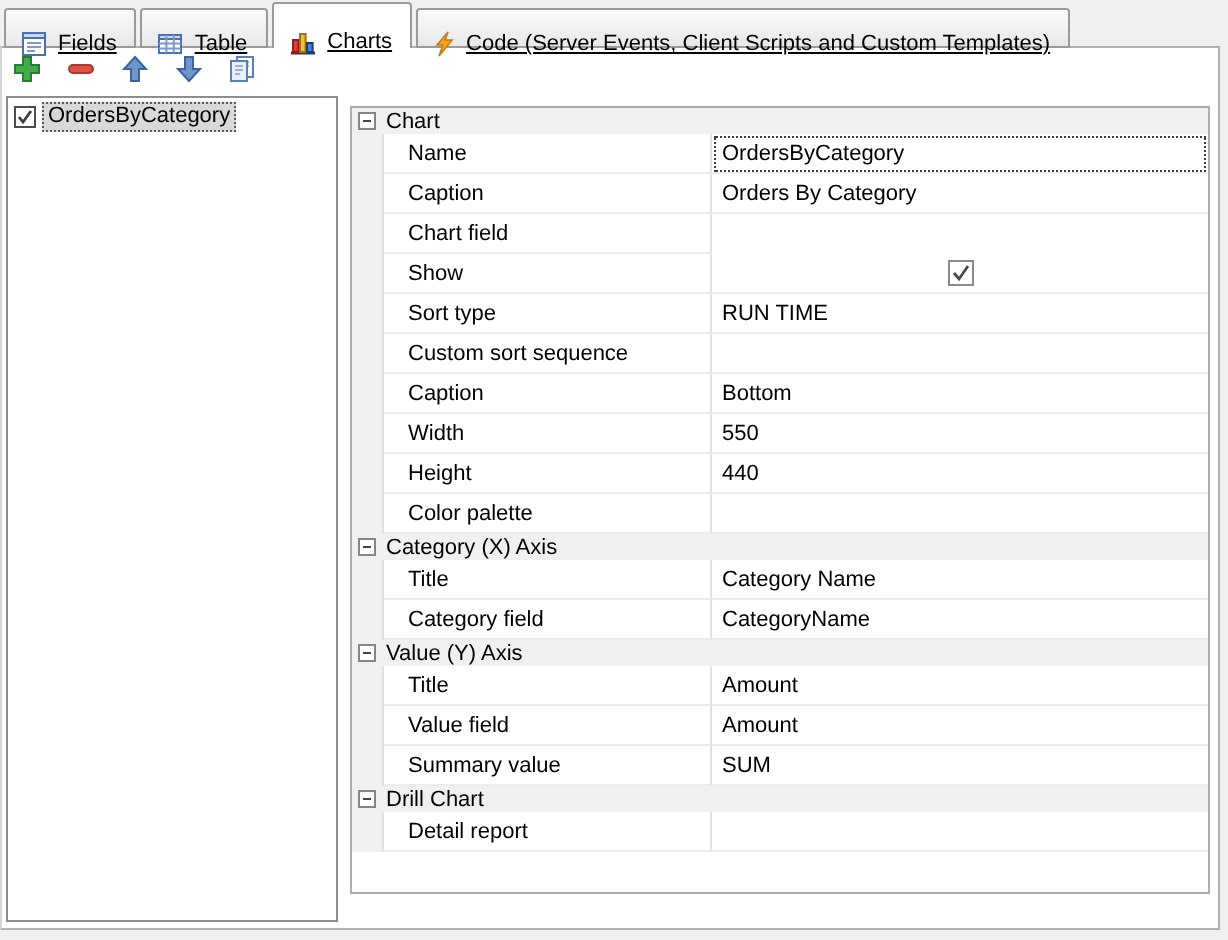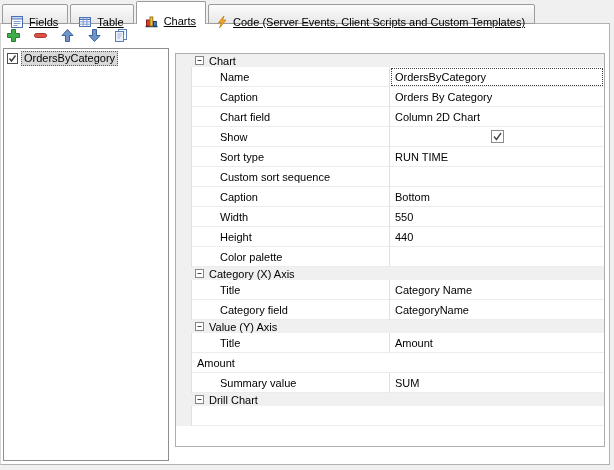--- a/index.html
+++ b/index.html
@@ -54,27 +54,27 @@
   .insp-tab.active{width:100px;height:19px;background:#fff;border-bottom:none;z-index:5;}
   .insp-tab.inactive{width:93px;height:16px;margin-left:1px;}
 
   
   .propgrid{
     position:absolute;left:175px;top:53px;width:430px;height:394px;
     background:#fff;border:1px solid #adadad;box-sizing:border-box;overflow:hidden;z-index:4;
   }
   .pgroup{
     height:13px;display:flex;align-items:center;gap:5px;
-    background:#f0f0f0;padding-left:19px;
+    background:#f0f0f0;padding-left:3px;
   }
   .collapse-box{display:flex;align-items:center;flex:0 0 auto;}
   .prow{display:flex;height:20px;}
   .gutter{width:16px;background:#f0f0f0;border-right:1px solid #e0e0e0;box-sizing:border-box;flex:0 0 auto;}
   .plabel{
-    width:198px;box-sizing:border-box;padding-left:28px;
+    width:164px;box-sizing:border-box;padding-left:12px;
     border-right:1px solid #e0e0e0;border-bottom:1px solid #ececec;
     display:flex;align-items:center;white-space:nowrap;overflow:hidden;
   }
   .pvalue{
     flex:1;box-sizing:border-box;padding-left:5px;
     border-bottom:1px solid #ececec;display:flex;align-items:center;
     white-space:nowrap;overflow:hidden;
   }
   .pvalue.focused{outline:1px dotted #3c3c3c;outline-offset:-2px;}
   .pvalue.center{justify-content:center;padding-left:0;}
@@ -207,21 +207,20 @@
       <div class="pvalue focused">OrdersByCategory</div>
     </div>
     <div class="prow">
       <div class="gutter"></div>
       <div class="plabel">Caption</div>
       <div class="pvalue">Orders By Category</div>
     </div>
     <div class="prow">
       <div class="gutter"></div>
       <div class="plabel">Chart field</div>
-      <div class="pvalue">Column 2D Chart</div>
     </div>
     <div class="prow">
       <div class="gutter"></div>
       <div class="plabel">Show</div>
       <div class="pvalue center">
         <span class="cb-show">
           <svg width="11" height="11" viewBox="0 0 11 11">
               <path d="M2 5.5l2.5 3L9 2" stroke="#4a4a4a" stroke-width="1.4" fill="none"></path>
             </svg>
         </span>
@@ -287,36 +286,38 @@
       </span>
       <span>Value (Y) Axis</span>
     </div>
     <div class="prow">
       <div class="gutter"></div>
       <div class="plabel">Title</div>
       <div class="pvalue">Amount</div>
     </div>
     <div class="prow">
       <div class="gutter"></div>
+      <div class="plabel">Value field</div>
       <div class="pvalue">Amount</div>
     </div>
     <div class="prow">
       <div class="gutter"></div>
       <div class="plabel">Summary value</div>
       <div class="pvalue">SUM</div>
     </div>
 
     <div class="pgroup">
       <span class="collapse-box">
         <svg width="9" height="9" viewBox="0 0 9 9">
             <rect x="0.5" y="0.5" width="8" height="8" fill="#fff" stroke="#868686"></rect>
             <path d="M2.5 4.5h4" stroke="#444" stroke-width="1"></path>
           </svg>
       </span>
       <span>Drill Chart</span>
     </div>
     <div class="prow">
       <div class="gutter"></div>
+      <div class="plabel">Detail report</div>
       <div class="pvalue"></div>
     </div>
 
   </div>
 </div>
 
 </body></html>

